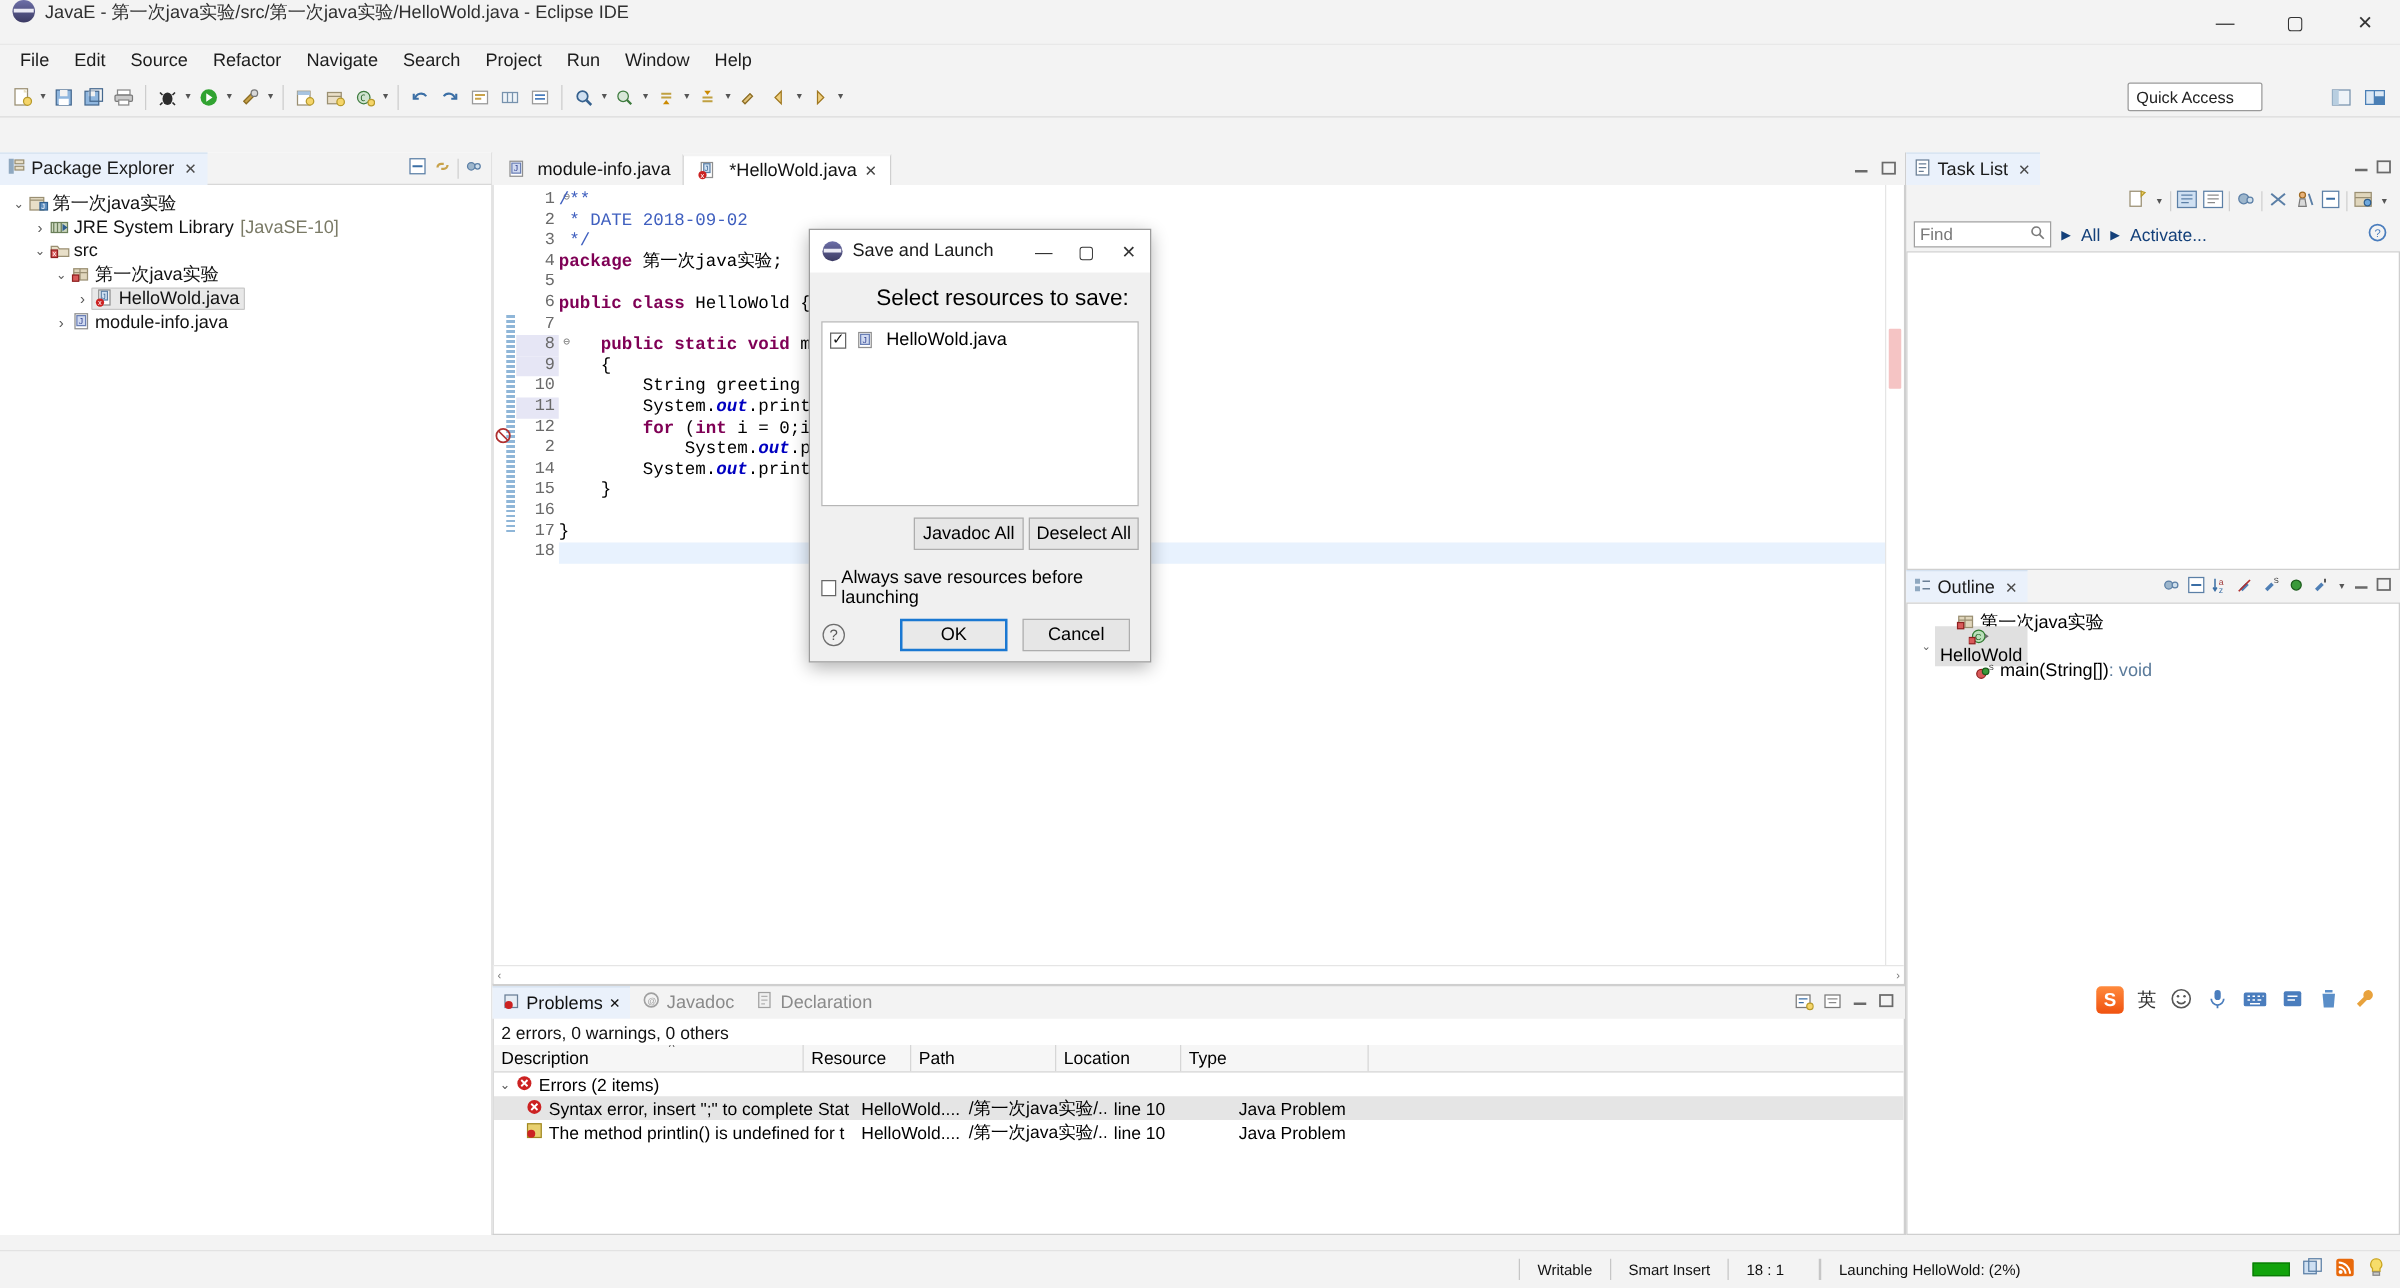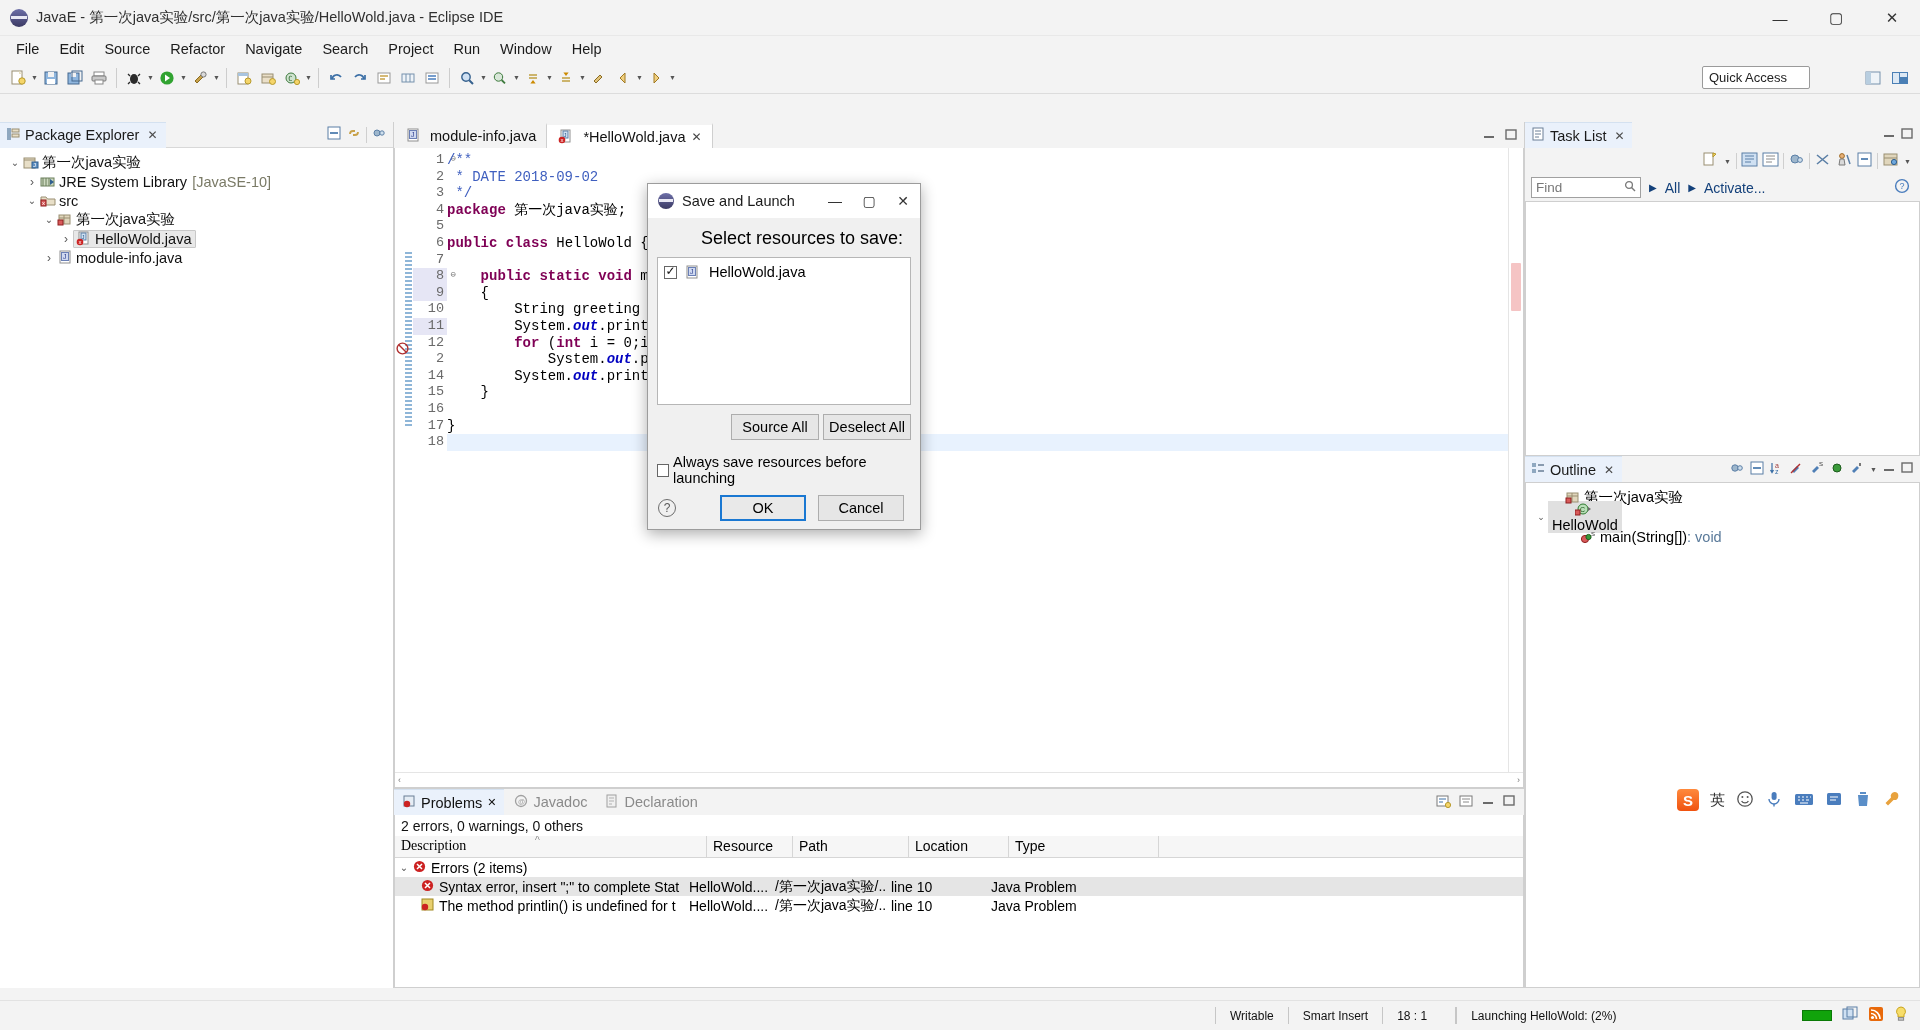--- a/index.html
+++ b/index.html
@@ -6,21 +6,21 @@
   html, body { margin:0; padding:0; }
   body {
     width:1920px; height:1030px; overflow:hidden;
     font-family:"Liberation Sans", sans-serif;
     font-size:14px; color:#000; background:#f0f0f0;
     -webkit-font-smoothing:antialiased;
   }
   .app { position:relative; width:1920px; height:1030px; background:#f3f3f3; }
 
   
-  .titlebar { height:36px; background:#f3f3f3; display:flex; align-items:center;
+  .titlebar { height:36px; background:#f3f3f3; display:flex; 
               border-bottom:1px solid #e8e8e8; position:relative; }
   .tb-icon { width:18px; height:18px; margin:0 8px 0 10px; border-radius:50%;
              background:linear-gradient(#6d6fa8,#3b3a63); position:relative; }
   .tb-icon:after { content:""; position:absolute; left:1px; right:1px; top:7px; height:3px;
                    background:#e9e9f4; }
   .tb-title { font-size:14.5px; color:#303030; }
   .winbtns { position:absolute; right:0; top:0; height:36px; display:flex; }
   .winbtn { width:56px; height:36px; display:flex; align-items:center; justify-content:center;
             color:#333; font-size:15px; }
 
@@ -669,21 +669,21 @@
             <span>
               <svg width="14" height="12">
                   <rect x="2" y="1" width="10" height="9" fill="none" stroke="#6a6a6a" stroke-width="1.4"></rect>
                 </svg>
             </span>
           </div>
         </div>
         <div class="pbsummary">2 errors, 0 warnings, 0 others</div>
         <div class="ptable">
           <div class="phead" id="phead">
-              <div style="width: 312px; font-family: Liberation Serif, serif;">Description<span style="position: absolute; left: 140px; top: -3px; font-size: 10px; color: rgb(85, 85, 85);">^</span></div>
+              <div style="width: 248px;">Description<span style="position: absolute; left: 140px; top: -3px; font-size: 10px; color: rgb(85, 85, 85);">^</span></div>
               <div style="width: 86px;">Resource</div>
               <div style="width: 116px;">Path</div>
               <div style="width: 100px;">Location</div>
               <div style="width: 150px;">Type</div>
             </div>
           <div id="pbody">
               <div class="prow">
                 <span style="width:18px;text-align:center;font-size:10px;color:#555">⌄</span>
                 <span style="margin-right:5px"><svg width="13" height="13">
                     <circle cx="6.5" cy="6.5" r="5.6" fill="#cc2222"></circle>
@@ -1031,21 +1031,21 @@
                 <svg width="16" height="15">
                   <rect x="3" y="1" width="10" height="12" fill="#fff" stroke="#8f8f8f"></rect>
                   <rect x="4.5" y="2.5" width="7" height="8" fill="#cfd9f0" stroke="#6a7fb5"></rect>
                   <text x="6" y="9" font-size="7" fill="#2f3f8f" font-family="sans-serif">J</text>
                 </svg>
               </span>
               <span>HelloWold.java</span>
             </div>
           </div>
         <div class="selrow">
-          <div class="dbtn">Source All</div>
+          <div class="dbtn">Javadoc All</div>
           <div class="dbtn">Deselect All</div>
         </div>
         <div class="alwaysrow">
           <span class="cbx"></span>
           <span>Always save resources before launching</span>
         </div>
       </div>
       <div class="dlg-foot">
         <div class="helpbtn">?</div>
         <div class="okbtn">OK</div>

